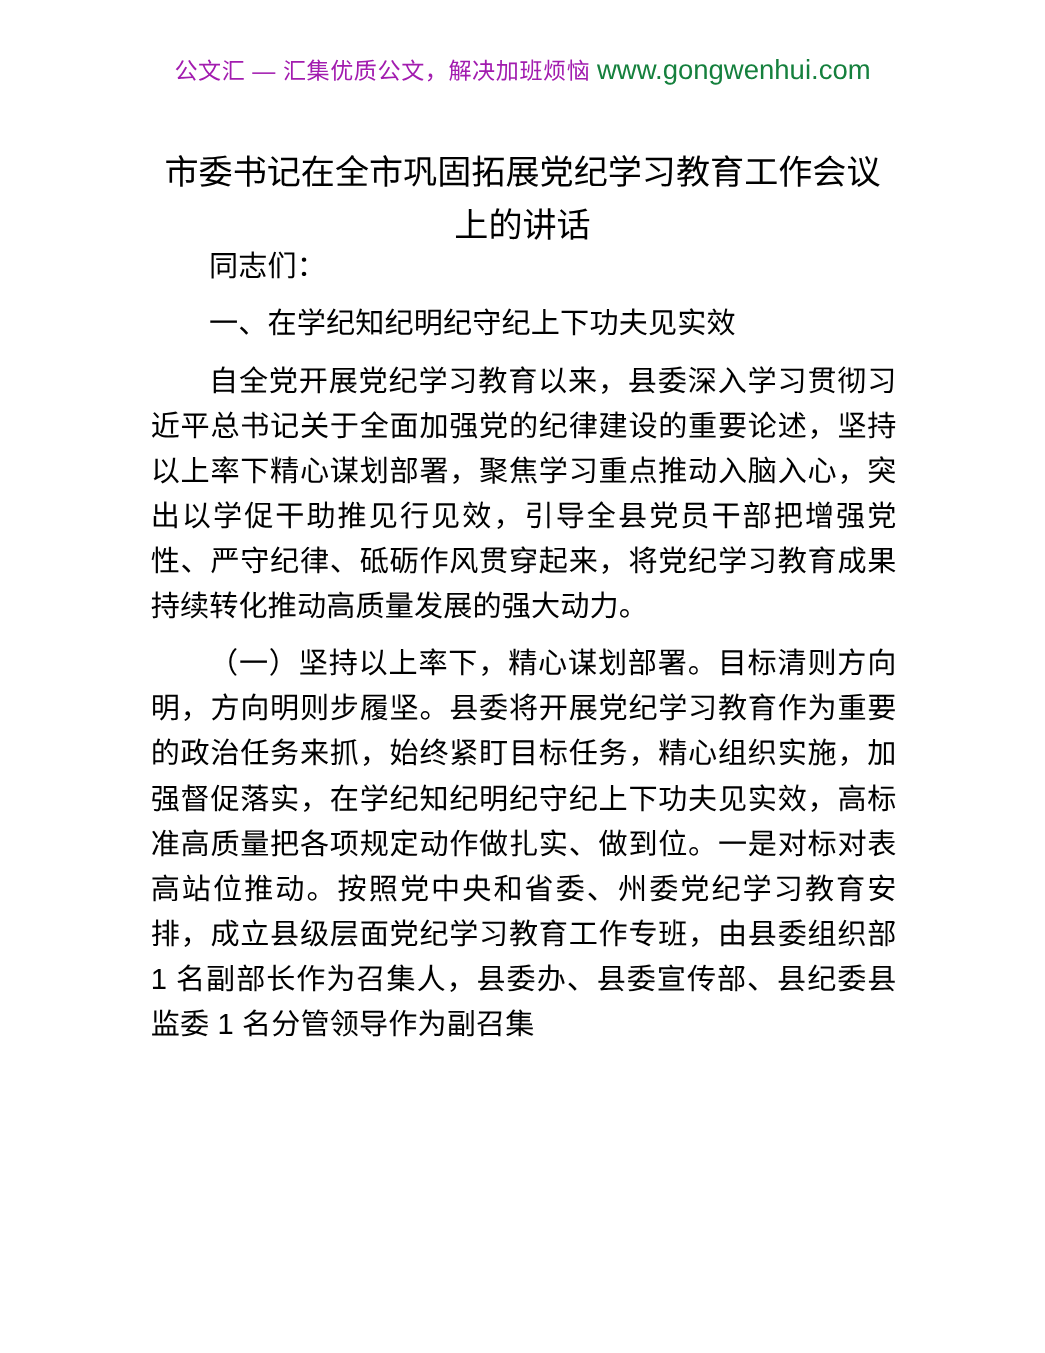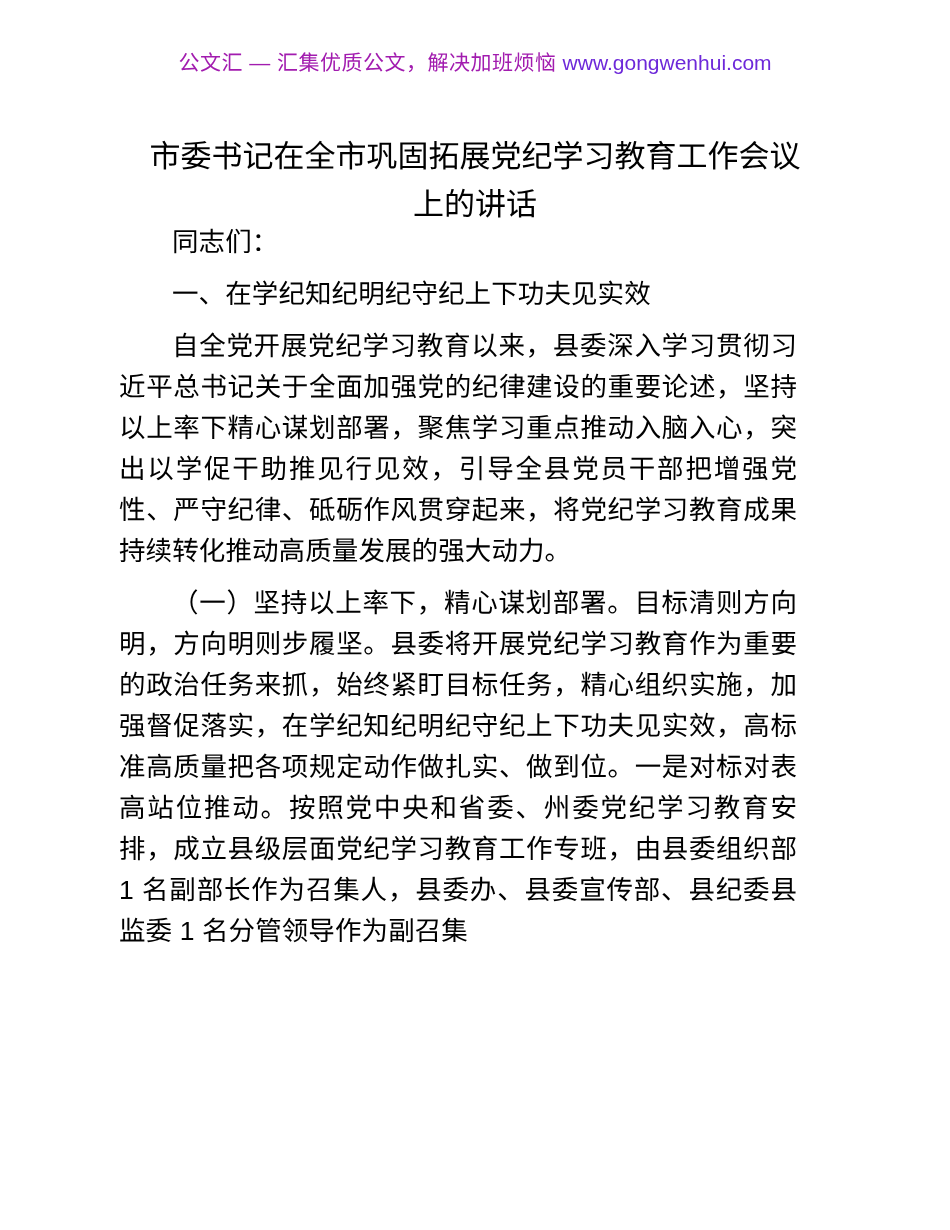--- a/index.html
+++ b/index.html
@@ -33,23 +33,23 @@
     line-height: 1;
     white-space: nowrap;
   }
   .site-header .brand {
     font-size: 21px;
     font-weight: 400;
     color: #a21caf;
     letter-spacing: 0.5px;
   }
   .site-header .url {
-    font-size: 21px;
+    font-size: 25px;
     font-weight: 400;
-    color: #6d28d9;
+    color: #15803d;
     letter-spacing: 0px;
     margin-left: 6px;
   }
 
   
   .doc-title {
     position: absolute;
     top: 112px;
     left: 137px;
     width: 676px;
@@ -57,21 +57,21 @@
     font-weight: normal;
     line-height: 48px;
     text-align: center;
     letter-spacing: 0px;
   }
 
   
   .doc-body {
     position: absolute;
     top: 222px;
-    left: 119px;
+    left: 137px;
     width: 678px;
   }
   .para {
     font-size: 26.5px;
     line-height: 41px;
     letter-spacing: 0.1px;
     text-align: justify;
     text-justify: inter-ideograph;
     margin: 0 0 11px 0;
     text-indent: 53px;

